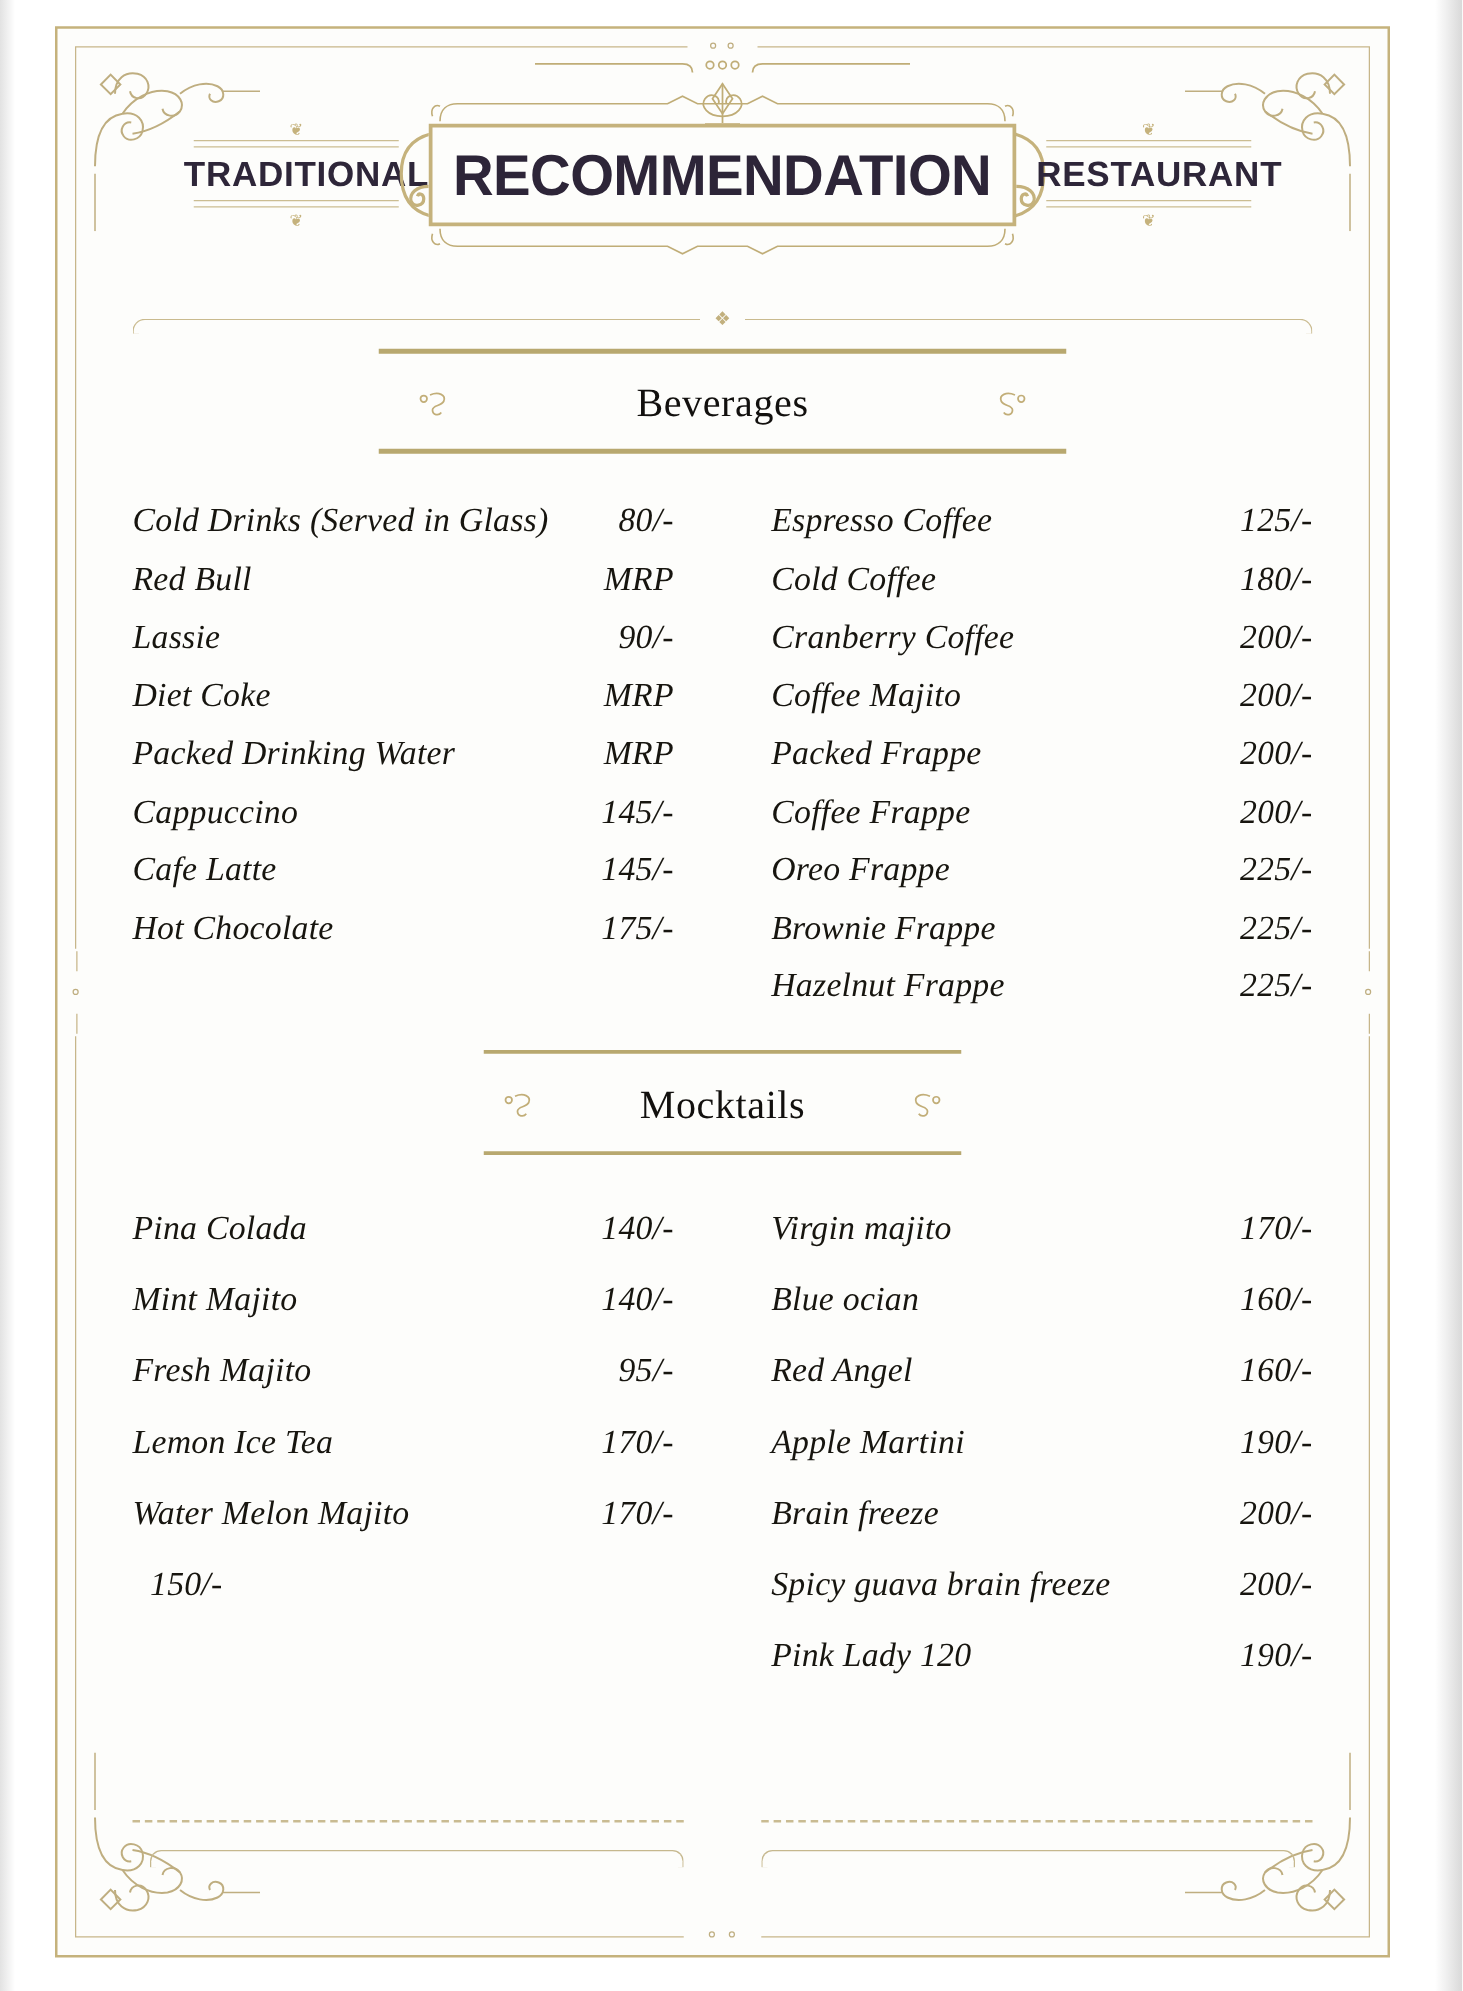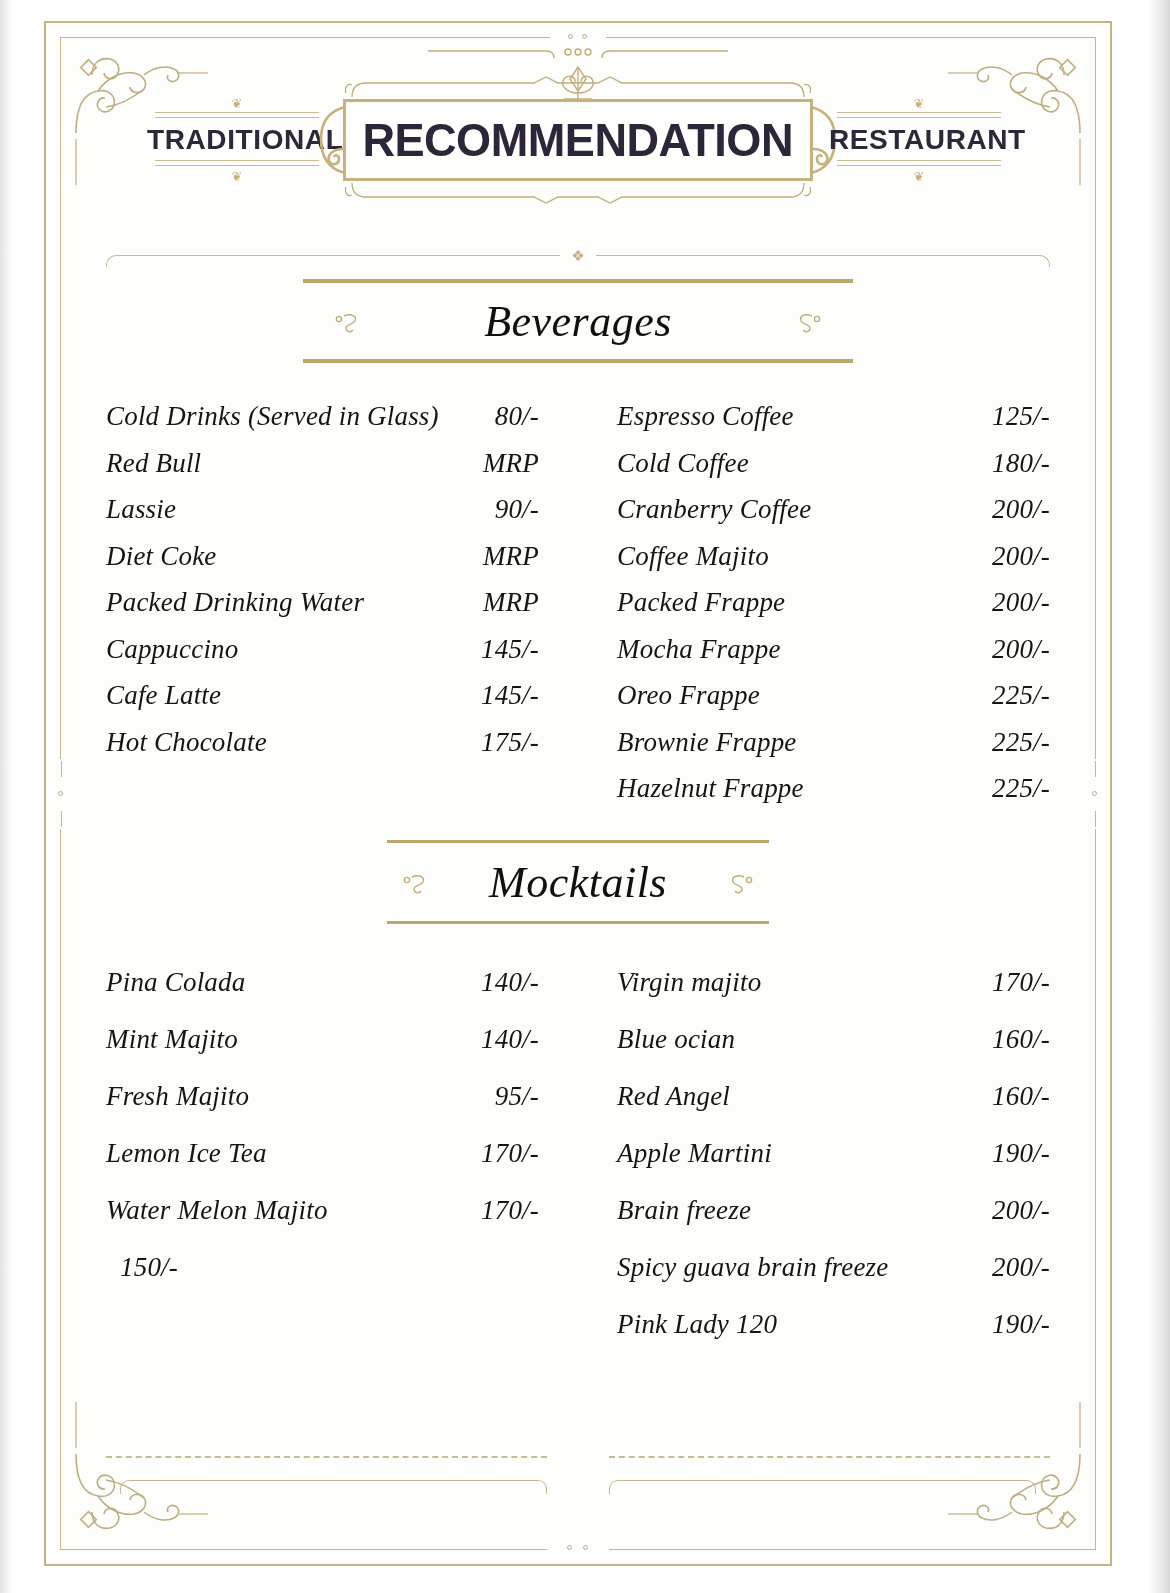--- a/index.html
+++ b/index.html
@@ -270,23 +270,22 @@
   .section-head .bar {
     position: absolute;
     left: 0; right: 0;
     height: 4px;
     background: #b8a86f;
   }
   .section-head .bar.top { top: 0; }
   .section-head .bar.bot { bottom: 0; }
   .section-head h2 {
     font-family: "Liberation Serif", serif;
-    font-style: italic;
     font-weight: 400;
-    font-size: 44px;
+    font-size: 32px;
     text-align: center;
     color: #12100e;
     line-height: 62px;
     letter-spacing: 0.5px;
   }
   .section-head .curl {
     position: absolute;
     top: 50%;
     margin-top: -13px;
     width: 28px;
@@ -598,21 +597,21 @@
             </div>
             <div class="item">
               <span class="nm">Coffee Majito</span>
               <span class="pr">200/-</span>
             </div>
             <div class="item">
               <span class="nm">Packed Frappe</span>
               <span class="pr">200/-</span>
             </div>
             <div class="item">
-              <span class="nm">Mocha Frappe</span>
+              <span class="nm">Coffee Frappe</span>
               <span class="pr">200/-</span>
             </div>
             <div class="item">
               <span class="nm">Oreo Frappe</span>
               <span class="pr">225/-</span>
             </div>
             <div class="item">
               <span class="nm">Brownie Frappe</span>
               <span class="pr">225/-</span>
             </div>

